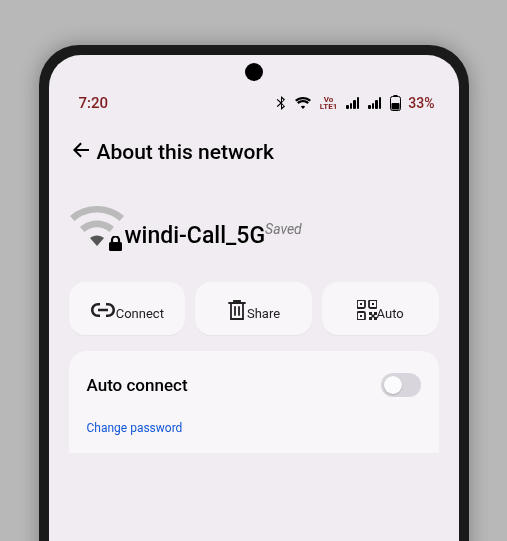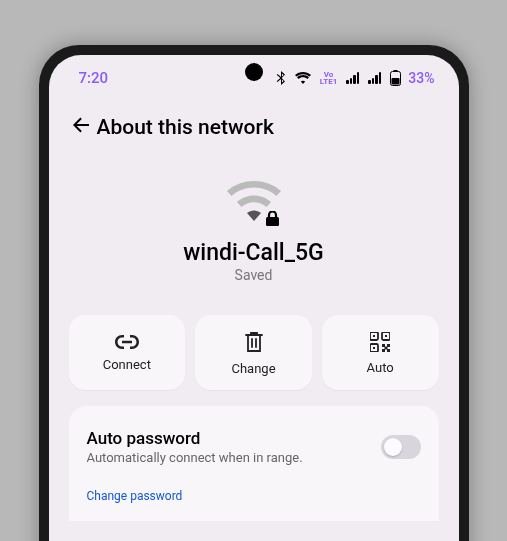--- a/index.html
+++ b/index.html
@@ -42,21 +42,22 @@
       border-radius: 50%;
       z-index: 10;
     }
     .status-bar {
       display: flex;
       justify-content: space-between;
       align-items: center;
       padding: 14px 24px 8px 30px;
       font-size: 15px;
       font-weight: 500;
-      color: #8b5cf6;
+      color: #7f1d1d;
+      margin-top: 25px;
     }
     .status-left { flex: 1; }
     .status-right {
       flex: 1;
       display: flex;
       justify-content: flex-end;
       align-items: center;
       gap: 9px;
       font-size: 13px;
     }
@@ -70,47 +71,47 @@
       gap: 4px;
     }
     .back-icon { cursor: pointer; }
     .header-title {
       font-size: 21px;
       font-weight: 500;
       color: #000;
     }
     .network-hero {
       display: flex;
-      flex-direction: column;
       align-items: center;
       padding: 30px 20px 20px 20px;
     }
     .wifi-lock-wrap { position: relative; width: 56px; height: 44px; }
     .network-name {
       font-size: 23px;
       font-weight: 500;
       color: #000;
       margin-top: 14px;
     }
     .network-status {
       font-size: 14px;
       color: #777;
       margin-top: 1px;
+      font-style: italic;
     }
     .action-row {
       display: flex;
       gap: 10px;
       padding: 12px 20px 16px 20px;
     }
     .action-card {
       flex: 1;
       background: #f9f6fa;
       border-radius: 16px;
       display: flex;
-      flex-direction: column;
+      flex-direction: row;
       align-items: center;
       justify-content: center;
       padding: 16px 6px 14px 6px;
       cursor: pointer;
       box-shadow: 0 1px 1px rgba(0,0,0,0.04);
     }
     .action-label {
       font-size: 13px;
       color: #222;
       margin-top: 8px;
@@ -235,21 +236,21 @@
       <div class="action-card">
         <svg width="26" height="14" viewBox="0 0 26 14">
             <path d="M8 0 H10 V2.5 H8 C5.5 2.5 3.5 4.5 3.5 7 C3.5 9.5 5.5 11.5 8 11.5 H10 V14 H8 C4.1 14 1 10.9 1 7 C1 3.1 4.1 0 8 0 Z M18 0 C21.9 0 25 3.1 25 7 C25 10.9 21.9 14 18 14 H16 V11.5 H18 C20.5 11.5 22.5 9.5 22.5 7 C22.5 4.5 20.5 2.5 18 2.5 H16 V0 Z M8 5.7 H18 V8.3 H8 Z" fill="#222"></path>
           </svg>
         <span class="action-label">Connect</span>
       </div>
       <div class="action-card">
         <svg width="20" height="22" viewBox="0 0 20 22">
             <path d="M2 4 H18 M7 4 V2 H13 V4 M4 4 V20 H16 V4 M8 8 V16 M12 8 V16" stroke="#222" stroke-width="1.8" fill="none" stroke-linecap="round"></path>
           </svg>
-        <span class="action-label">Change</span>
+        <span class="action-label">Share</span>
       </div>
       <div class="action-card">
         <svg width="20" height="20" viewBox="0 0 20 20">
           <rect x="0" y="0" width="8" height="8" rx="1.5" fill="none" stroke="#222" stroke-width="1.8"></rect>
             <rect x="3" y="3" width="2" height="2" fill="#222"></rect>
           <rect x="12" y="0" width="8" height="8" rx="1.5" fill="none" stroke="#222" stroke-width="1.8"></rect>
             <rect x="15" y="3" width="2" height="2" fill="#222"></rect>
           <rect x="0" y="12" width="8" height="8" rx="1.5" fill="none" stroke="#222" stroke-width="1.8"></rect>
             <rect x="3" y="15" width="2" height="2" fill="#222"></rect>
           <rect x="12" y="12" width="3" height="3" fill="#222"></rect>
@@ -258,22 +259,21 @@
             <rect x="17" y="17" width="3" height="3" fill="#222"></rect>
             <rect x="14.5" y="14.5" width="3" height="3" fill="#222"></rect>
         </svg>
         <span class="action-label">Auto</span>
       </div>
     </div>
 
     <div class="settings-panel">
       <div class="setting-row">
         <div class="setting-text">
-          <div class="setting-title">Auto password</div>
-          <div class="setting-sub">Automatically connect when in range.</div>
+          <div class="setting-title">Auto connect</div>
         </div>
         <div class="toggle"></div>
       </div>
       <div class="link-row">Change password</div>
     </div>
 
   </div>
 </div>
 
 </body></html>

